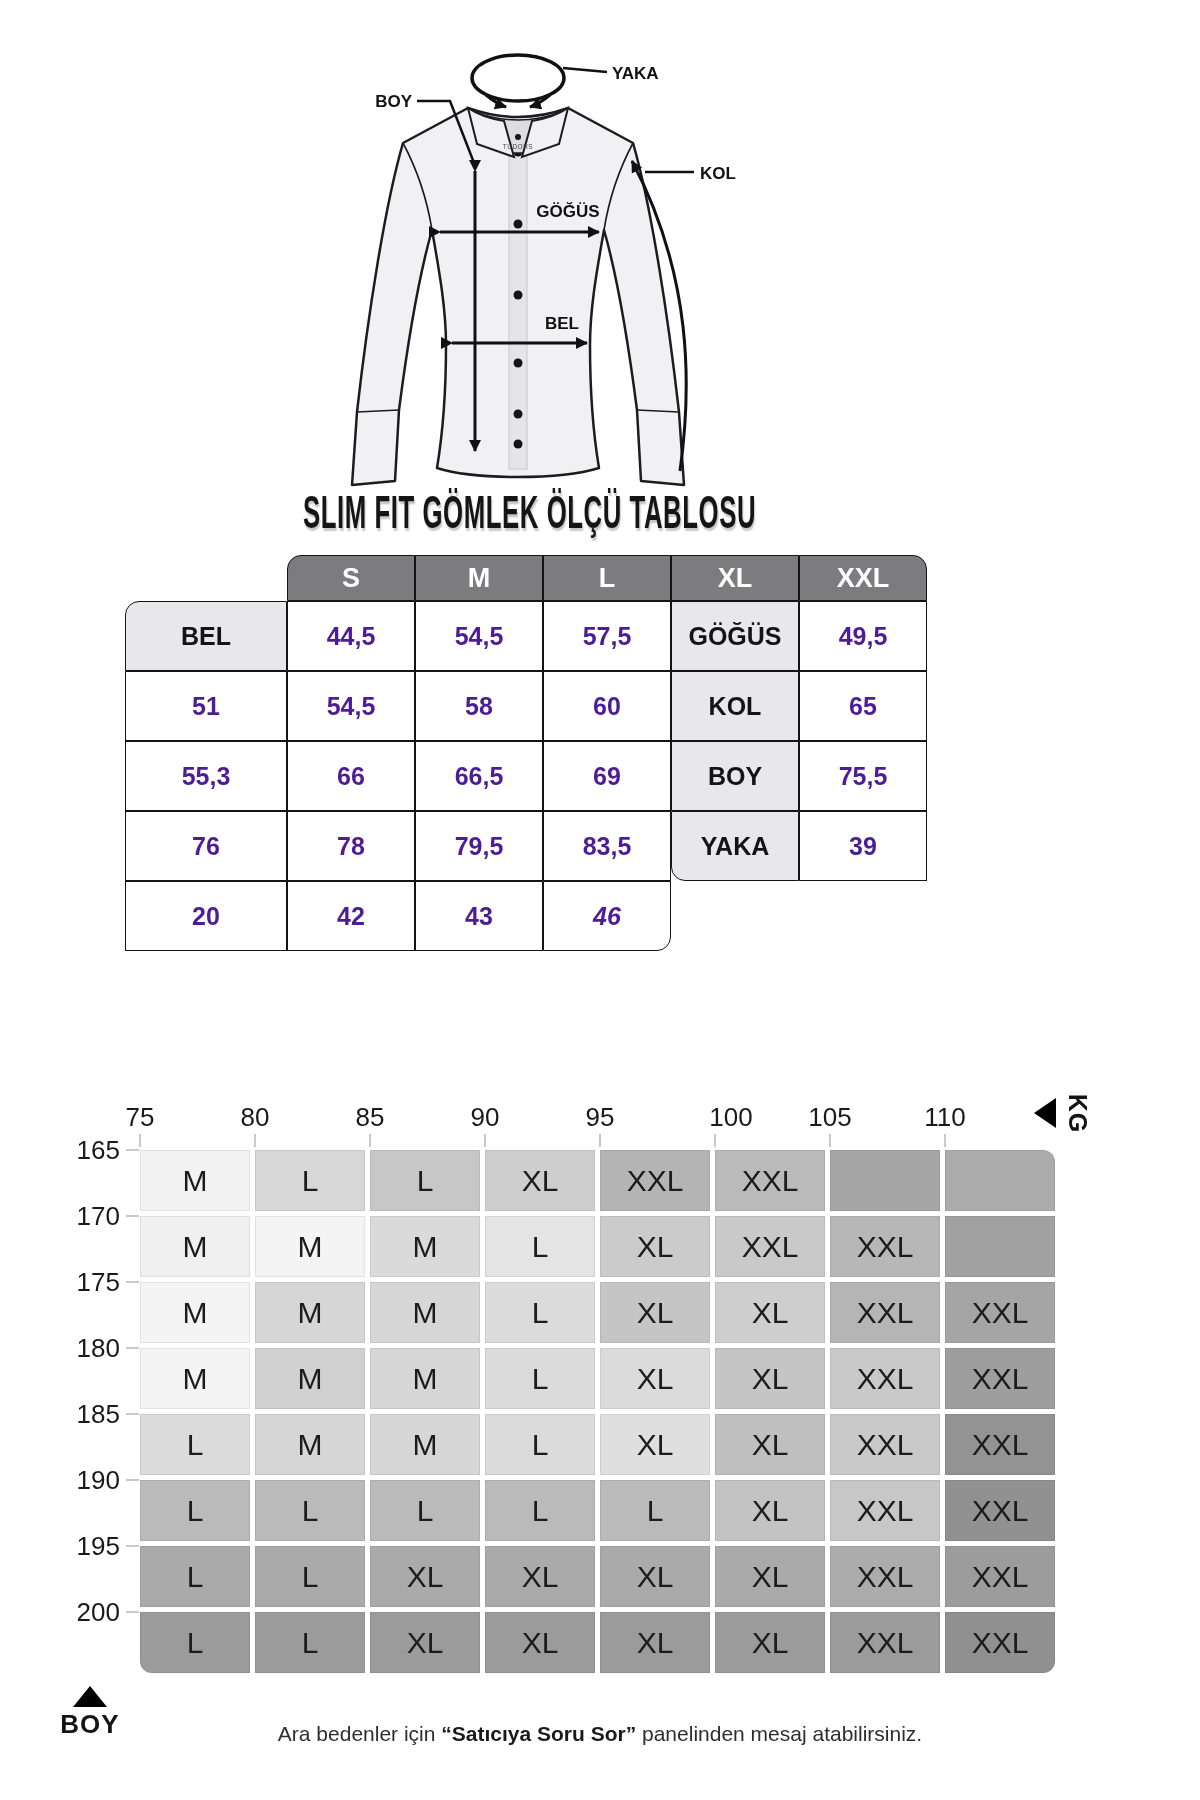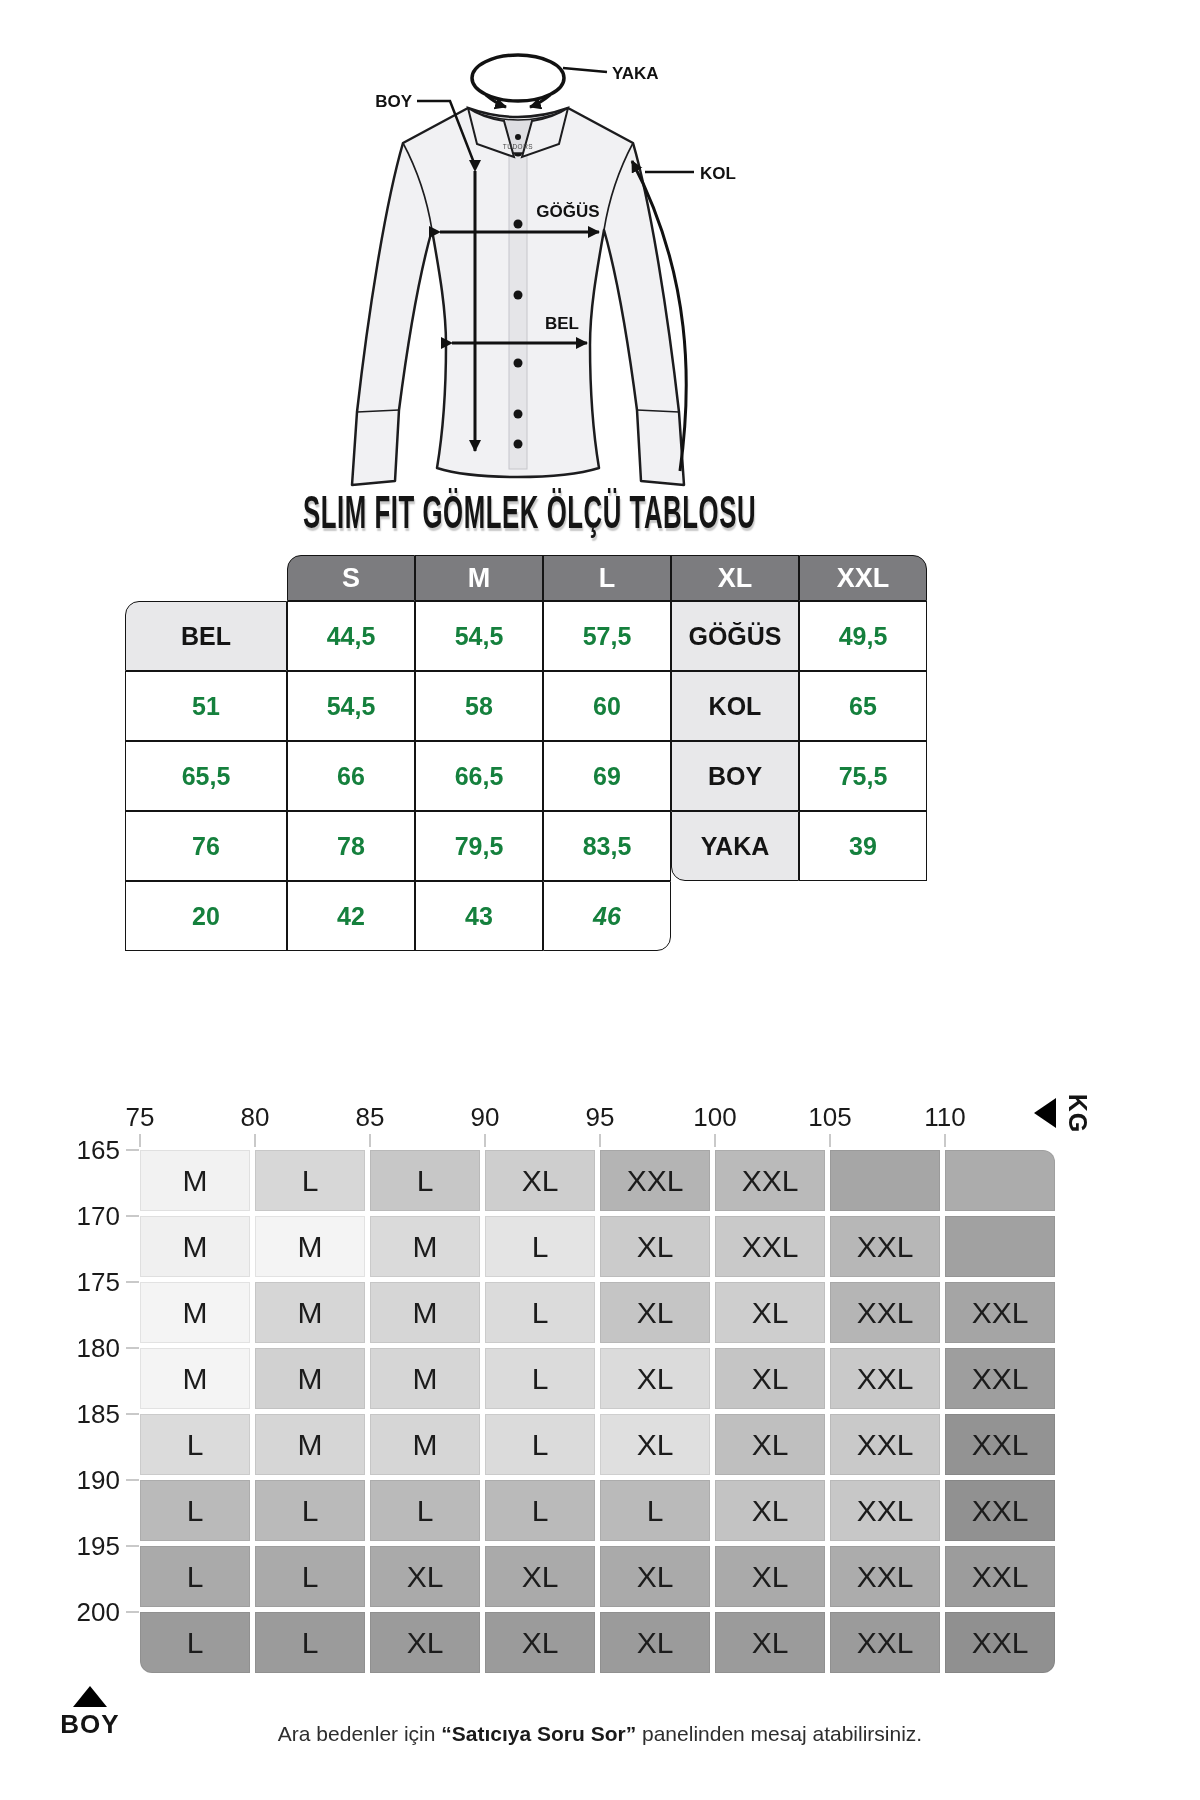--- a/index.html
+++ b/index.html
@@ -29,21 +29,21 @@
     grid-template-columns:162px 128px 128px 128px 128px 128px;
     grid-template-rows:46px repeat(5, 70px);
   }
   .size-table > div {
     display:flex; align-items:center; justify-content:center;
     border:1px solid #141414;
   }
   .t1-corner { border:none !important; background:transparent; }
   .t1-h { background:#7c7c7f; color:#ffffff; font-weight:700; font-size:27px; }
   .t1-label { background:#e8e8ea; font-weight:700; font-size:25px; color:#141414; }
-  .t1-val { background:#ffffff; font-weight:700; font-size:25px; color:#15803d; }
+  .t1-val { background:#ffffff; font-weight:700; font-size:25px; color:#4c1d95; }
   .rtl { border-top-left-radius:14px; }
   .rtr { border-top-right-radius:14px; }
   .rbl { border-bottom-left-radius:14px; }
   .rbr { border-bottom-right-radius:14px;font-style:italic; }
 
   
   .hw-grid {
     position:absolute; left:140px; top:1150px;
     display:grid;
     grid-template-columns:repeat(8, 110px);
@@ -183,21 +183,21 @@
 
     <div class="t1-label">GÖĞÜS</div>
     <div class="t1-val">49,5</div>
     <div class="t1-val">51</div>
     <div class="t1-val">54,5</div>
     <div class="t1-val">58</div>
     <div class="t1-val">60</div>
 
     <div class="t1-label">KOL</div>
     <div class="t1-val">65</div>
-    <div class="t1-val">65,5</div>
+    <div class="t1-val">55,3</div>
     <div class="t1-val">66</div>
     <div class="t1-val">66,5</div>
     <div class="t1-val">69</div>
 
     <div class="t1-label">BOY</div>
     <div class="t1-val">75,5</div>
     <div class="t1-val">76</div>
     <div class="t1-val">78</div>
     <div class="t1-val">79,5</div>
     <div class="t1-val">83,5</div>
@@ -209,21 +209,21 @@
     <div class="t1-val">43</div>
     <div class="t1-val rbr">46</div>
   </div>
 
 
   <div class="kg-label" style="left:105px">75</div>
   <div class="kg-label" style="left:220px">80</div>
   <div class="kg-label" style="left:335px">85</div>
   <div class="kg-label" style="left:450px">90</div>
   <div class="kg-label" style="left:565px">95</div>
-  <div class="kg-label" style="left:680px">100</div>
+  <div class="kg-label" style="left:696px">100</div>
   <div class="kg-label" style="left:795px">105</div>
   <div class="kg-label" style="left:910px">110</div>
   <div class="kg-tick" style="left:139px"></div>
   <div class="kg-tick" style="left:254px"></div>
   <div class="kg-tick" style="left:369px"></div>
   <div class="kg-tick" style="left:484px"></div>
   <div class="kg-tick" style="left:599px"></div>
   <div class="kg-tick" style="left:714px"></div>
   <div class="kg-tick" style="left:829px"></div>
   <div class="kg-tick" style="left:944px"></div>

